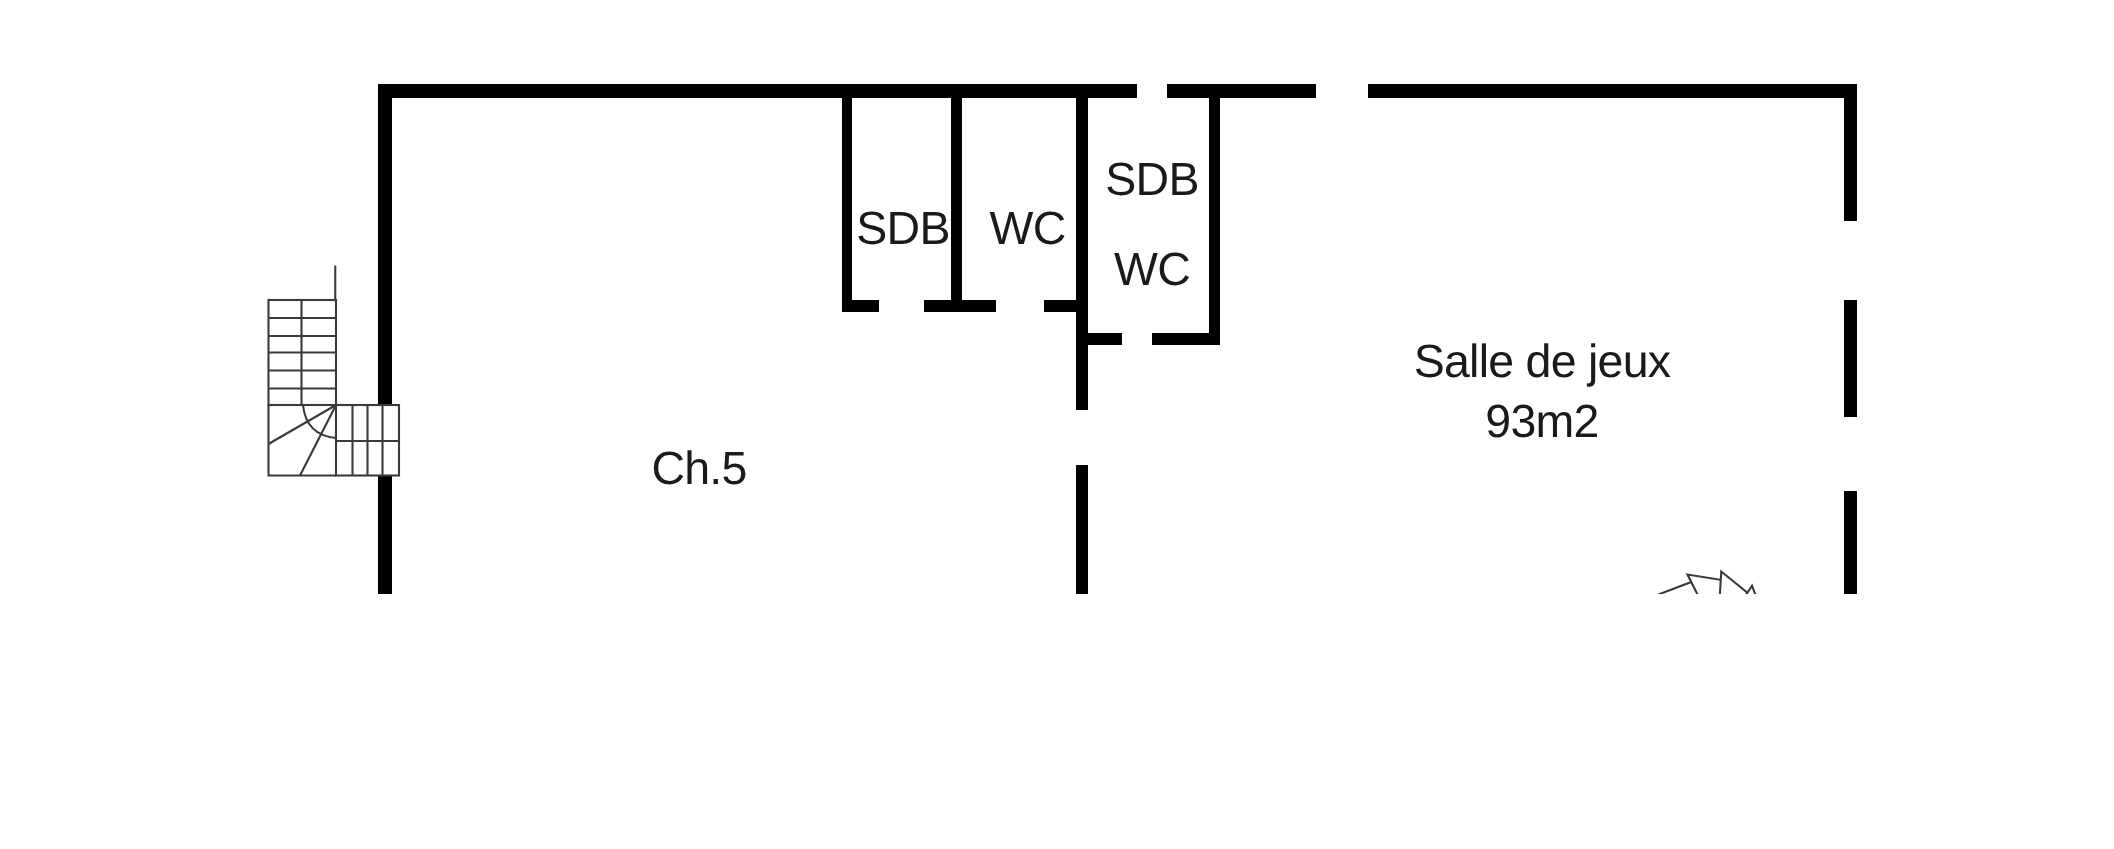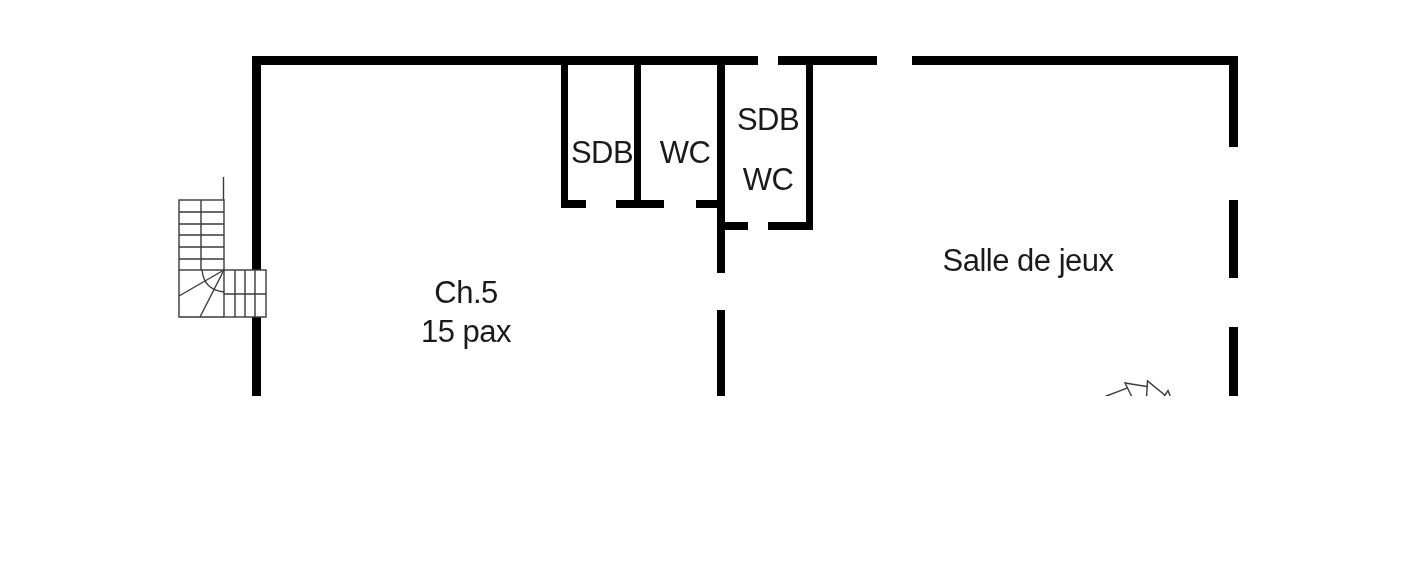--- a/index.html
+++ b/index.html
@@ -132,20 +132,20 @@
 
   <div class="lbl" style="left:685px;top:152px;">WC</div>
 
   <div class="lbl" style="left:768px;top:150px;line-height:60px;">
     <span>SDB</span>
     <span>WC</span>
   </div>
 
   <div class="lbl" style="left:466px;top:312px;">
     <span>Ch.5</span>
-    <span>15 pax</span>
   </div>
 
   <div class="lbl" style="left:1028px;top:261px;line-height:40px;">
     <span>Salle de jeux</span>
+    <span>93m2</span>
   </div>
 
 </div>
 
 </body></html>

